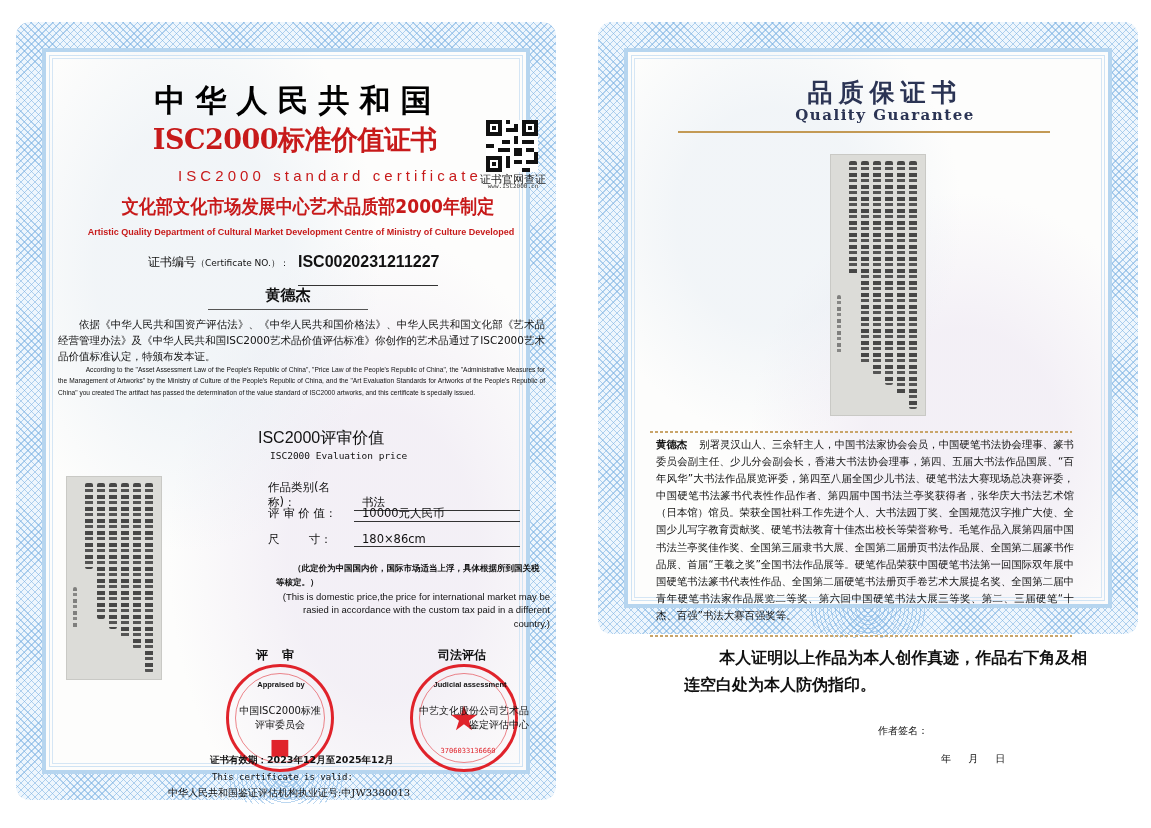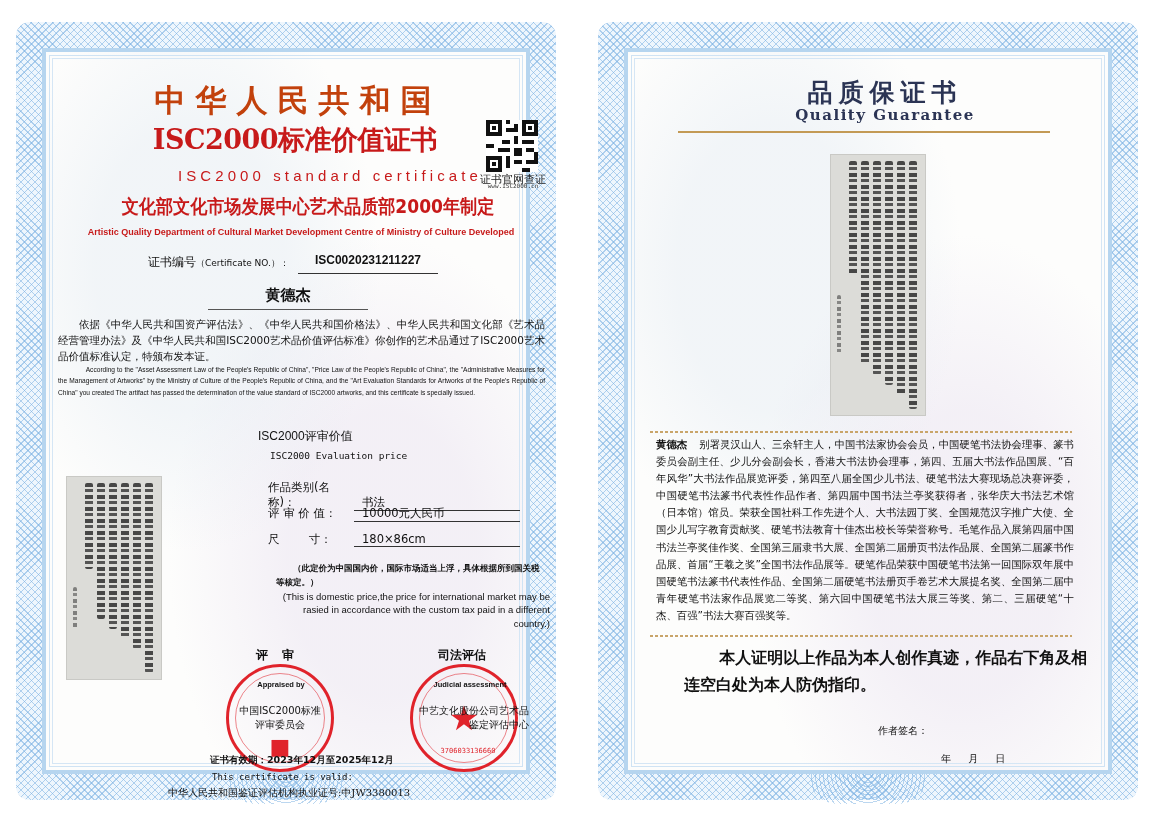--- a/index.html
+++ b/index.html
@@ -2,21 +2,21 @@
 <html><head>
 <meta charset="utf-8">
 <style>
   * { box-sizing: border-box; margin: 0; padding: 0; }
   html, body { width: 1151px; height: 828px; background: #ffffff; overflow: hidden; }
   body { position: relative; font-family: "DejaVu Sans", sans-serif; color: #111; }
 
   
   .cert { position: absolute; }
   .cert-left  { left: 16px;  top: 22px; width: 540px; height: 778px; }
-  .cert-right { left: 598px; top: 22px; width: 540px; height: 778px; }
+  .cert-right { left: 598px; top: 22px; width: 540px; height: 612px; }
 
   .guilloche {
     position: absolute; inset: 0;
     border-radius: 14px;
     background:
       repeating-linear-gradient(45deg, rgba(120,175,225,.55) 0 1px, transparent 1px 5px),
       repeating-linear-gradient(-45deg, rgba(120,175,225,.55) 0 1px, transparent 1px 5px),
       #eef6fd;
   }
   .frame-inner {
@@ -37,49 +37,49 @@
     margin-left: -60px; border-radius: 0 0 60px 60px;
     background: repeating-radial-gradient(circle at 50% 0, rgba(120,175,225,.5) 0 1px, transparent 1px 4px);
   }
 
   
   .L { position: absolute; left: 42px; top: 42px; width: 508px; height: 740px; }
   .abs { position: absolute; }
 
   .t-cn-big { left: 60px; top: 16px; width: 360px; text-align: center;
     font-family: "DejaVu Sans", sans-serif; font-weight: bold; font-size: 31px;
-    letter-spacing: 10px; color: #c2410c; }
+    letter-spacing: 10px; color: #000000; }
   .t-isc { left: 52px; top: 58px; width: 370px; text-align: center;
     font-family: "DejaVu Serif", serif; font-weight: bold; font-size: 27px; color: #c71a1a; letter-spacing: -0.5px; }
   .t-en1 { left: 58px; top: 86px; width: 366px; text-align: right;
     font-family: "Liberation Sans", sans-serif; font-size: 16px; letter-spacing: 3.3px; color: #c71a1a; }
   .t-en2 { left: 58px; top: 103px; width: 366px; text-align: right;
     font-family: "Liberation Sans", sans-serif; font-size: 15px; letter-spacing: 4.1px; color: #c71a1a; }
   .t-dept { left: 20px; top: 130px; width: 460px; text-align: center;
     font-family: "DejaVu Sans", sans-serif; font-weight: bold; font-size: 19px; color: #c71a1a; transform: scaleX(.9); }
   .t-dept-en { left: -2px; top: 163px; width: 490px; text-align: center;
     font-family: "Liberation Sans", sans-serif; font-weight: bold; font-size: 9px; color: #c71a1a; }
 
   .qr { left: 428px; top: 56px; width: 52px; height: 52px; background: #fff; }
   .qr-cap { left: 420px; top: 108px; width: 70px; text-align: center; font-size: 11px; color: #222; }
   .qr-url { left: 418px; top: 118px; width: 74px; text-align: center; font-family: "DejaVu Sans Mono", monospace; font-size: 6px; color: #333; }
 
   .certno-label { left: 90px; top: 190px; font-size: 12px; color: #111; }
   .certno-label small { font-size: 9px; }
   .certno-val { left: 240px; top: 189px; width: 140px; text-align: center; font-family: "Liberation Sans", sans-serif;
-    font-weight: bold; font-size: 12px; border-bottom: 1px solid #333; padding-bottom: 6px; }
+    font-weight: bold; font-size: 16px; border-bottom: 1px solid #333; padding-bottom: 14px; }
 
   .name { left: 150px; top: 222px; width: 160px; text-align: center; font-weight: bold; font-size: 15px;
     border-bottom: 1px solid #555; padding-bottom: 4px; }
 
   .para-cn { left: 0; top: 252px; width: 487px; font-size: 10.5px; line-height: 16px; text-indent: 2em; color: #111; text-align: justify; }
   .para-en { left: 0; top: 300px; width: 487px; font-family: "Liberation Sans", sans-serif; font-size: 6.6px; line-height: 11.3px;
     text-indent: 4.2em; color: #111; text-align: justify; }
 
-  .ev-title { left: 200px; top: 364px; width: 200px; font-family: "Liberation Sans", sans-serif; font-size: 12px; color: #111; }
+  .ev-title { left: 200px; top: 364px; width: 200px; font-family: "Liberation Sans", sans-serif; font-size: 16px; color: #111; }
   .ev-title-en { left: 212px; top: 386px; font-family: "DejaVu Sans Mono", monospace; font-size: 9.5px; color: #111; }
 
   .field { left: 210px; font-size: 11.5px; color: #111; width: 256px; }
   .field .lbl { display: inline-block; width: 86px; }
   .field .val { display: inline-block; width: 166px; border-bottom: 1px solid #333; padding-left: 8px; }
   .f1 { top: 416px; } .f2 { top: 442px; } .f3 { top: 468px; }
 
   .note-cn { left: 218px; top: 497px; width: 268px; font-size: 8.5px; font-weight: bold; line-height: 14px; text-indent: 2em; }
   .note-en { left: 210px; top: 526px; width: 282px; font-family: "Liberation Sans", sans-serif; font-size: 9.5px; line-height: 13.3px; text-indent: 1.5em; text-align: right; }
 

